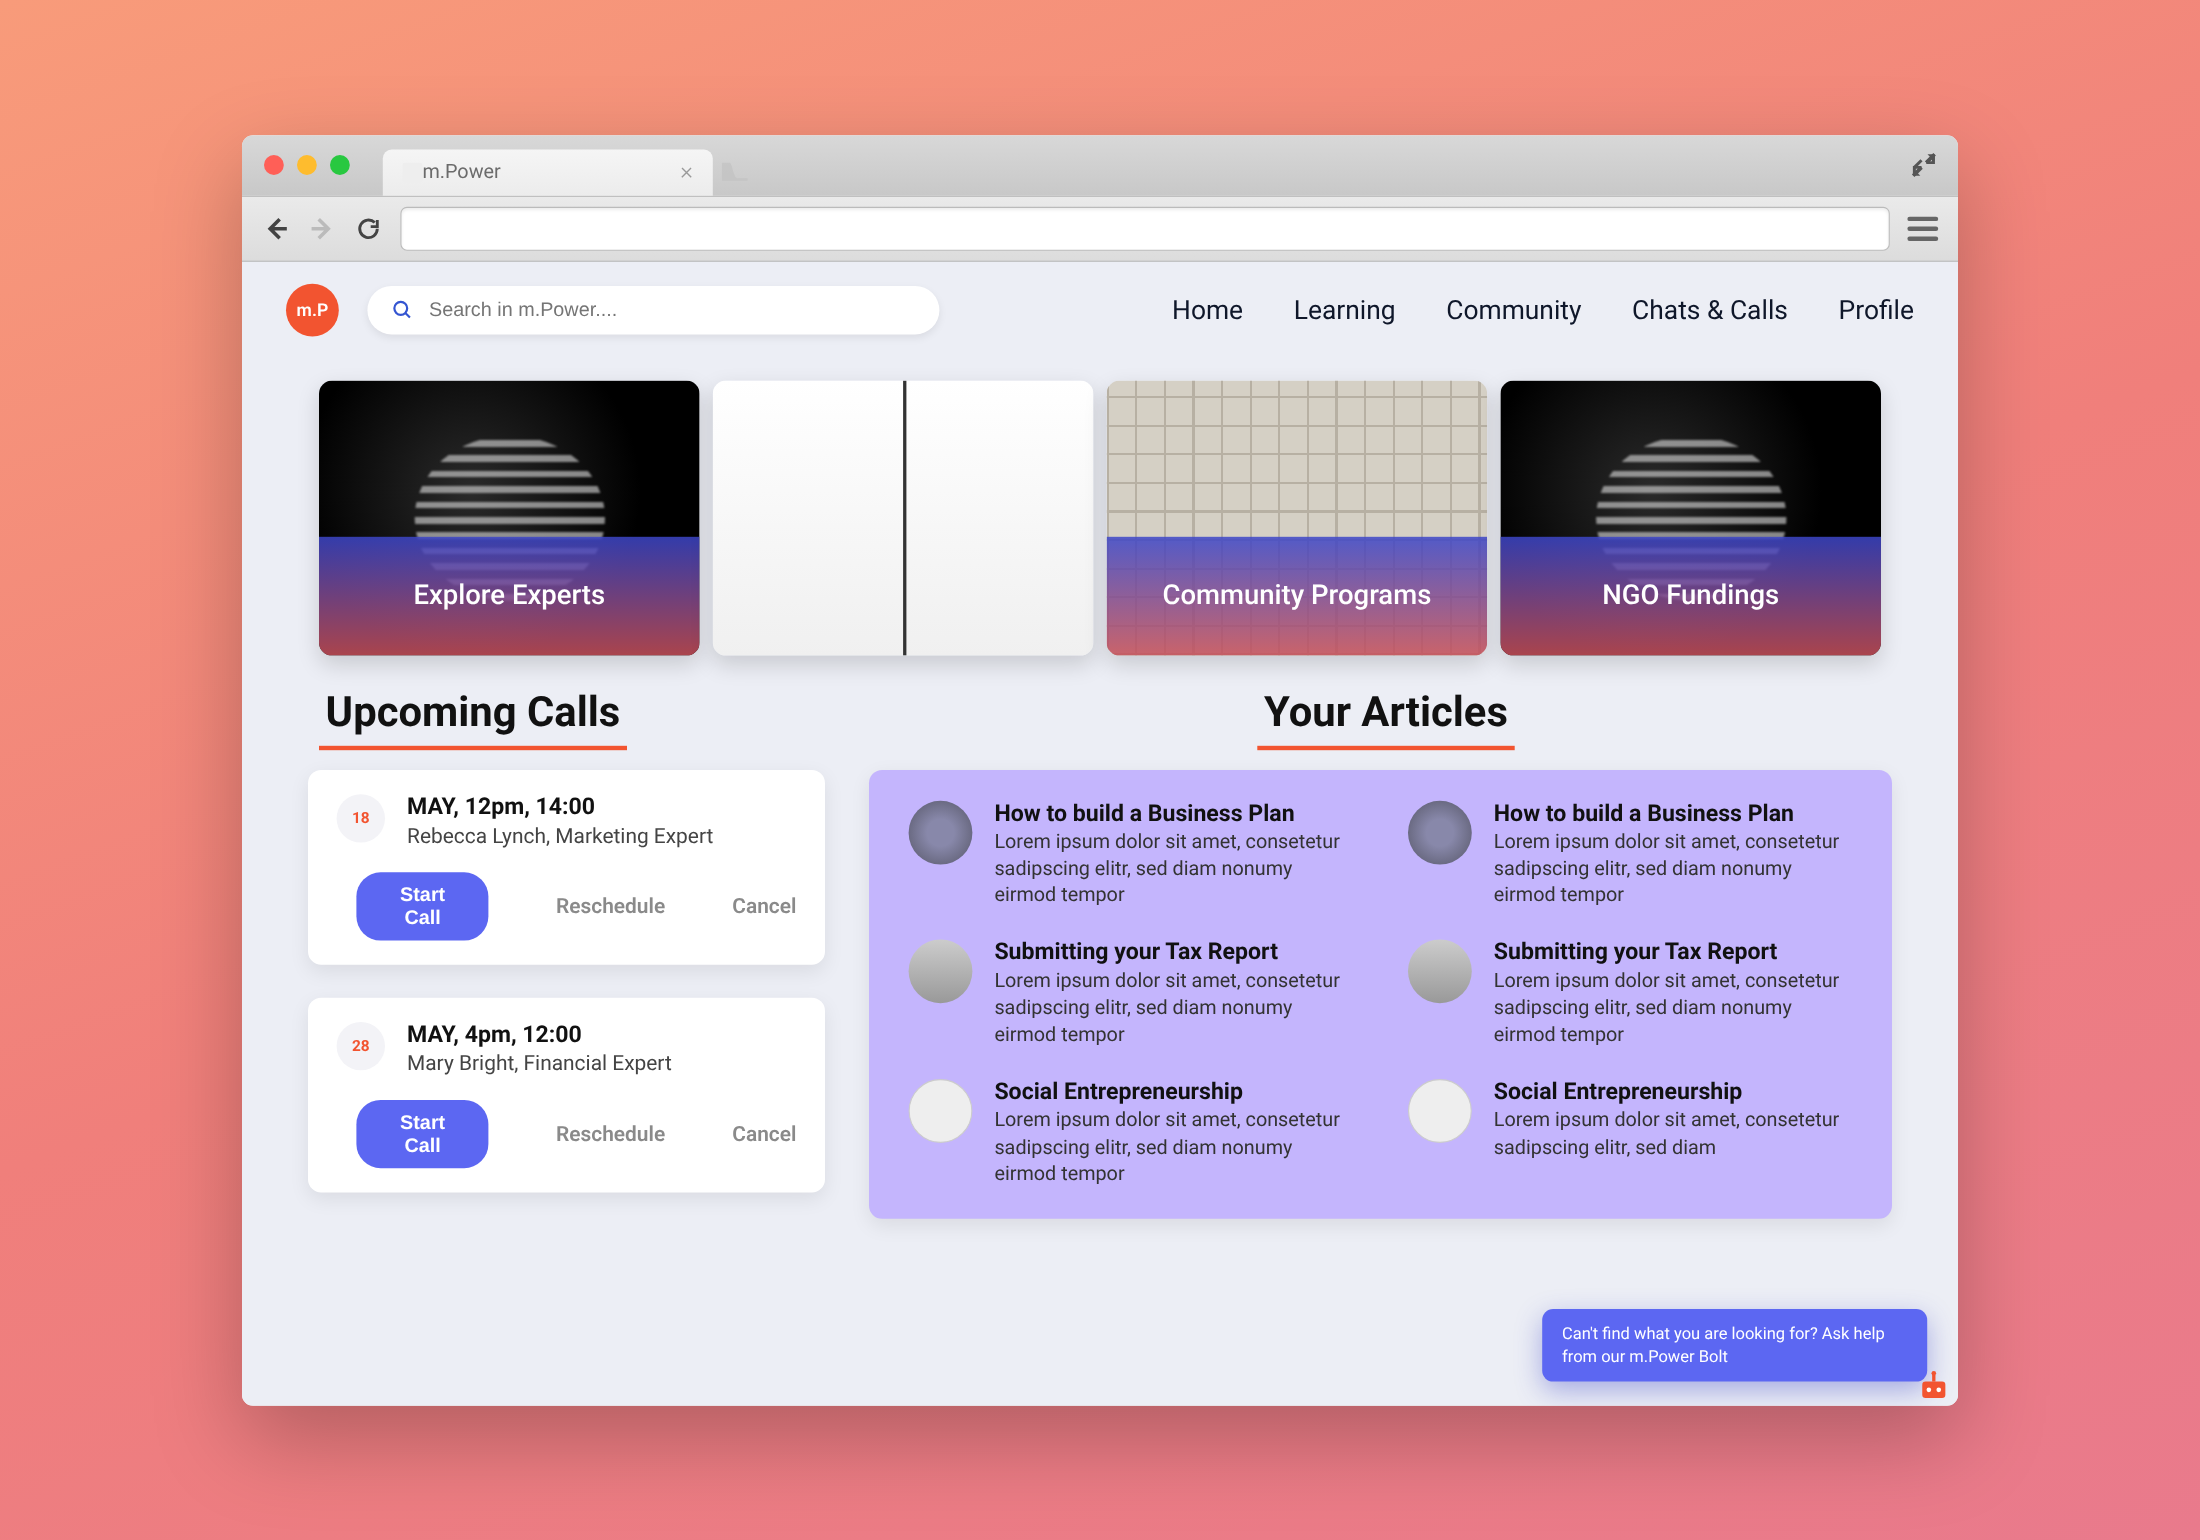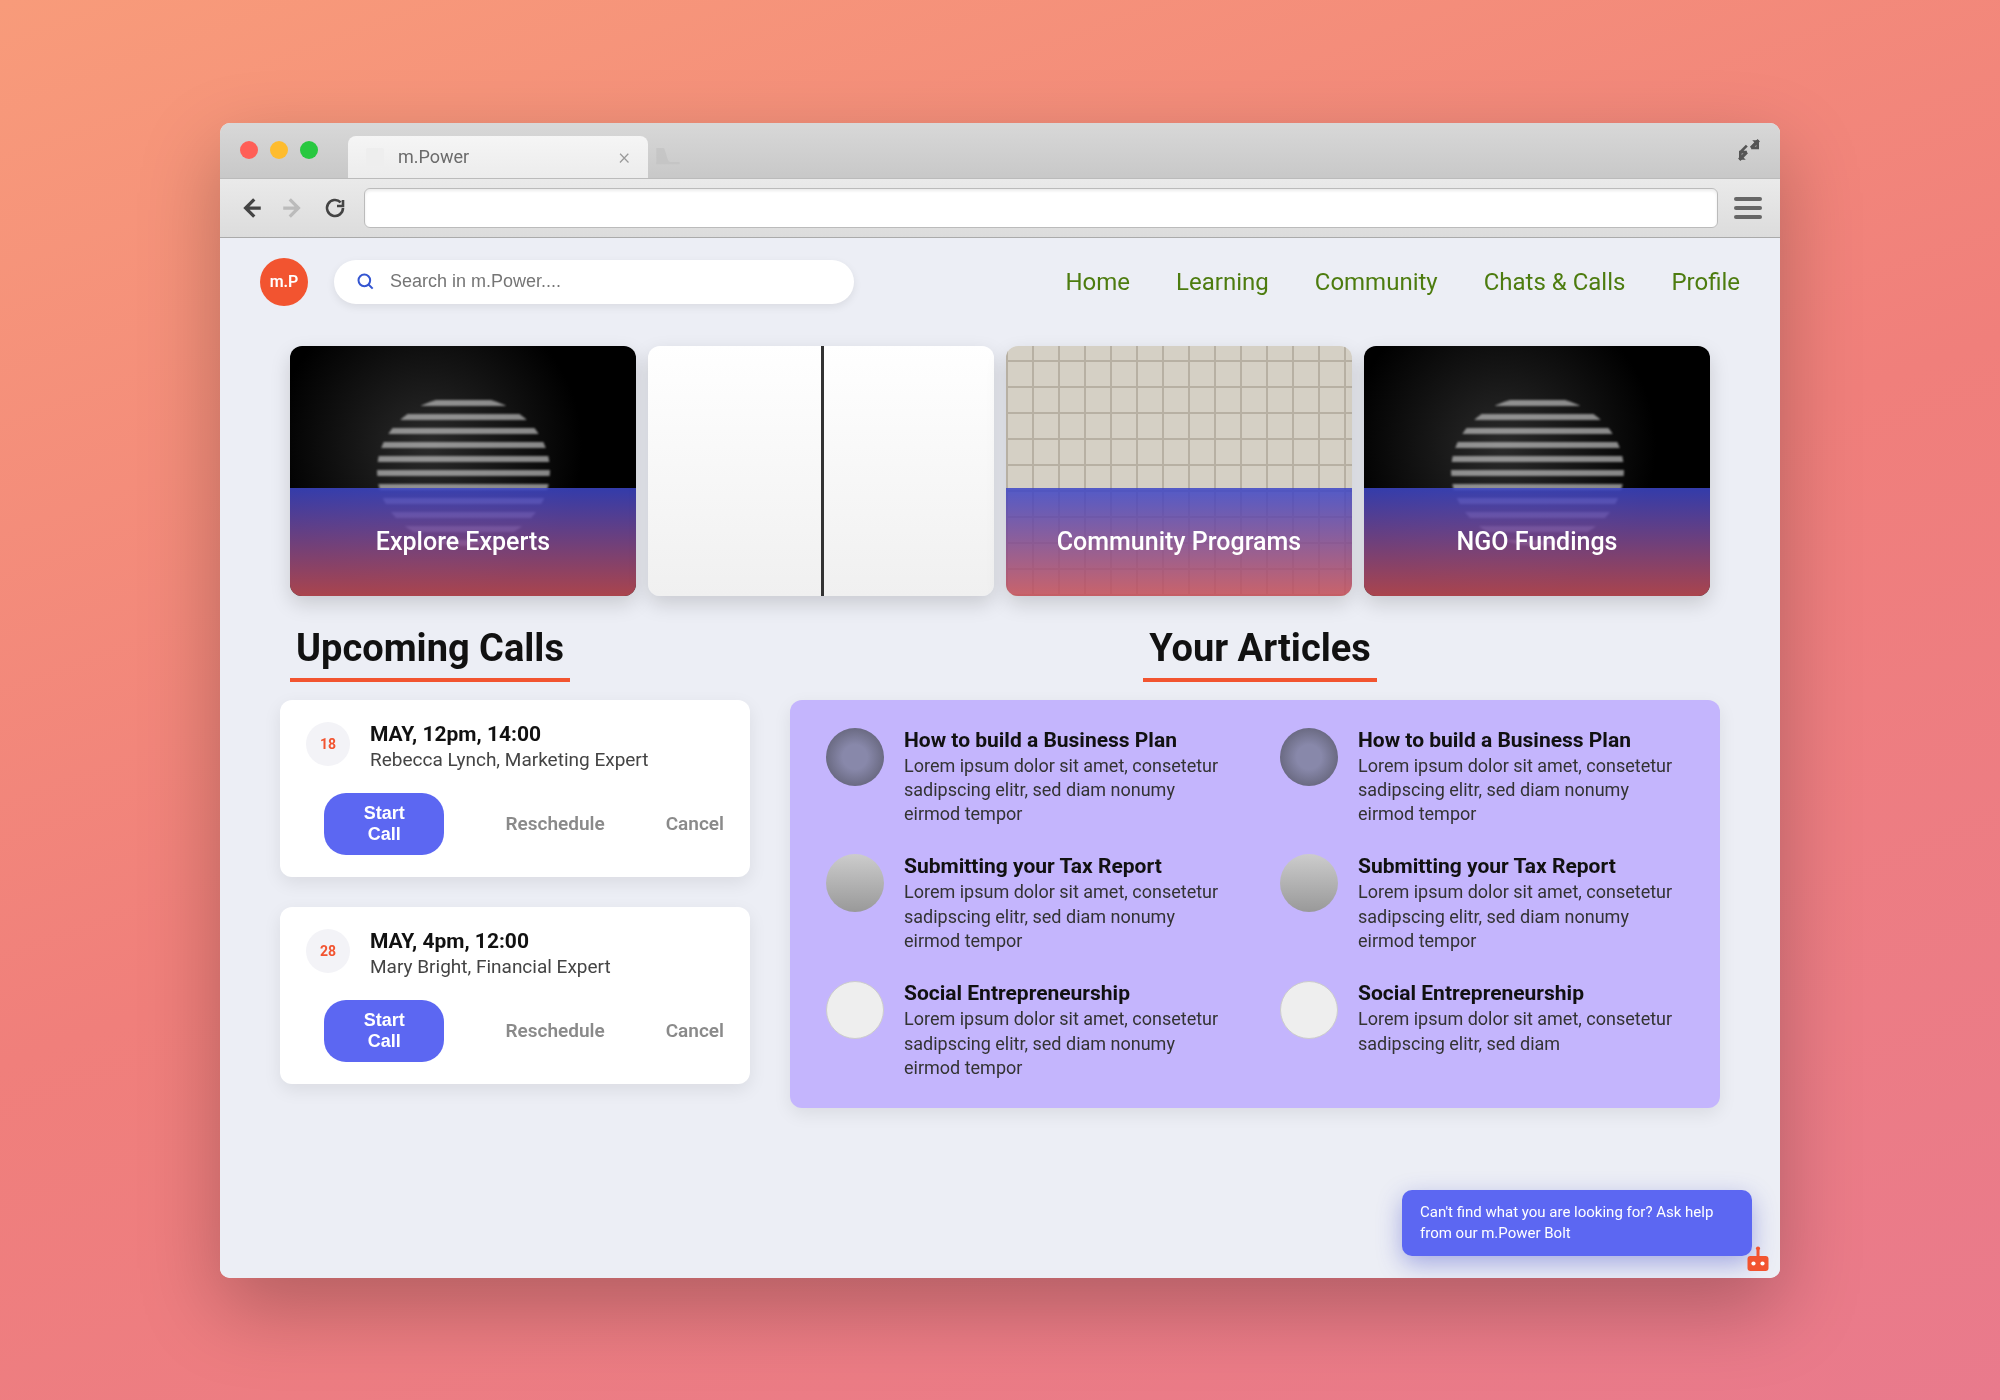--- a/index.html
+++ b/index.html
@@ -41,21 +41,20 @@
     background: linear-gradient(#f5f5f5, #ececec);
     height: 42px;
     width: 300px;
     border-radius: 8px 8px 0 0;
     display: flex;
     align-items: center;
     padding: 0 18px;
     font-size: 18px;
     color: #6b6b6b;
     margin-top: 13px;
-    gap: 14px;
     position: relative;
   }
   .tab-fav { width: 18px; height: 18px; background: #eee; border-radius: 2px; }
   .tab-close { margin-left: auto; color: #999; font-size: 22px; font-weight: 300; }
   .new-tab { margin-top: 14px; margin-left: 6px; color: #888; }
   .full-icon { position: absolute; right: 18px; top: 14px; color: #666; }
   .full-icon svg { width: 26px; height: 26px; }
   .addr-bar {
     height: 60px;
     background: linear-gradient(#eaeaea,#dcdcdc);
@@ -99,21 +98,21 @@
   .search-wrap {
     width: 520px; height: 44px; background: #fff; border-radius: 22px;
     box-shadow: 0 3px 8px rgba(0,0,0,0.08);
     display: flex; align-items: center; padding: 0 22px; gap: 14px;
   }
   .search-wrap svg { width: 20px; height: 20px; stroke:#3455d1; }
   .search-wrap input {
     border: none; outline: none; font-size: 18px; color: #888; flex:1; background:transparent;
   }
   .main-nav { margin-left: auto; display: flex; gap: 46px; }
-  .main-nav a { font-size: 24px; color: #4d7c0f; text-decoration: none; }
+  .main-nav a { font-size: 24px; color: #0f172a; text-decoration: none; }
   
   .cards-row {
     display: flex; gap: 12px; padding: 30px 70px 20px 70px;
   }
   .cat-card {
     flex:1; height: 250px; border-radius: 12px; overflow:hidden; position:relative;
     box-shadow: 0 8px 20px rgba(0,0,0,0.15);
   }
   .cat-img { position:absolute; inset:0; }
   .cat-img.dark { background: radial-gradient(circle at 40% 40%, #2a2a2a 0%, #000 60%); }

